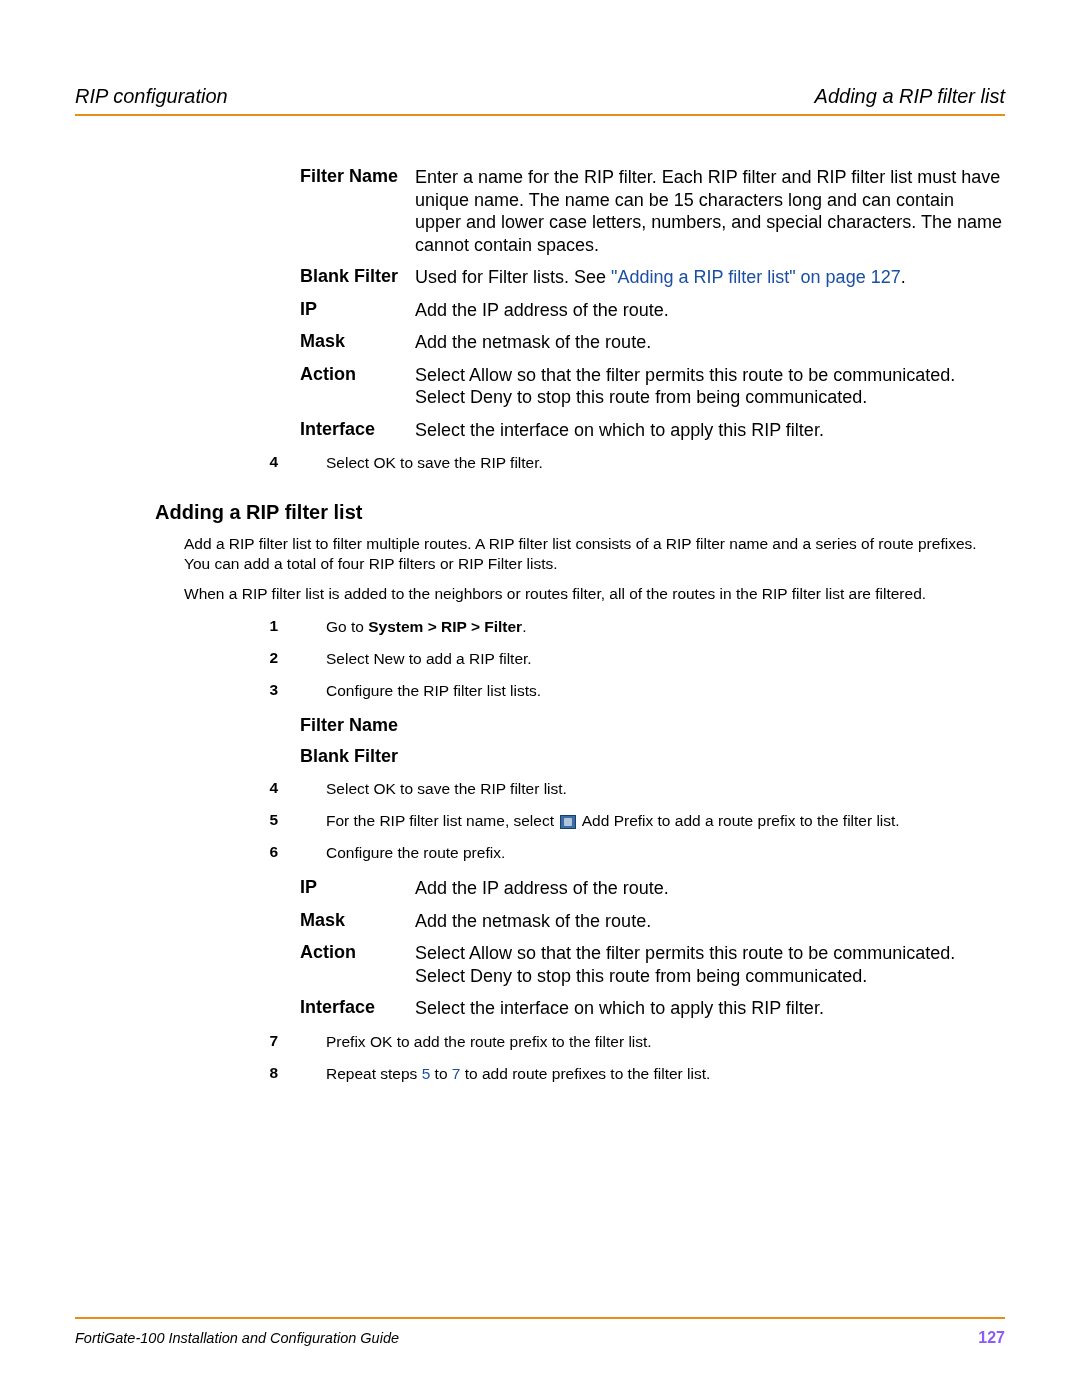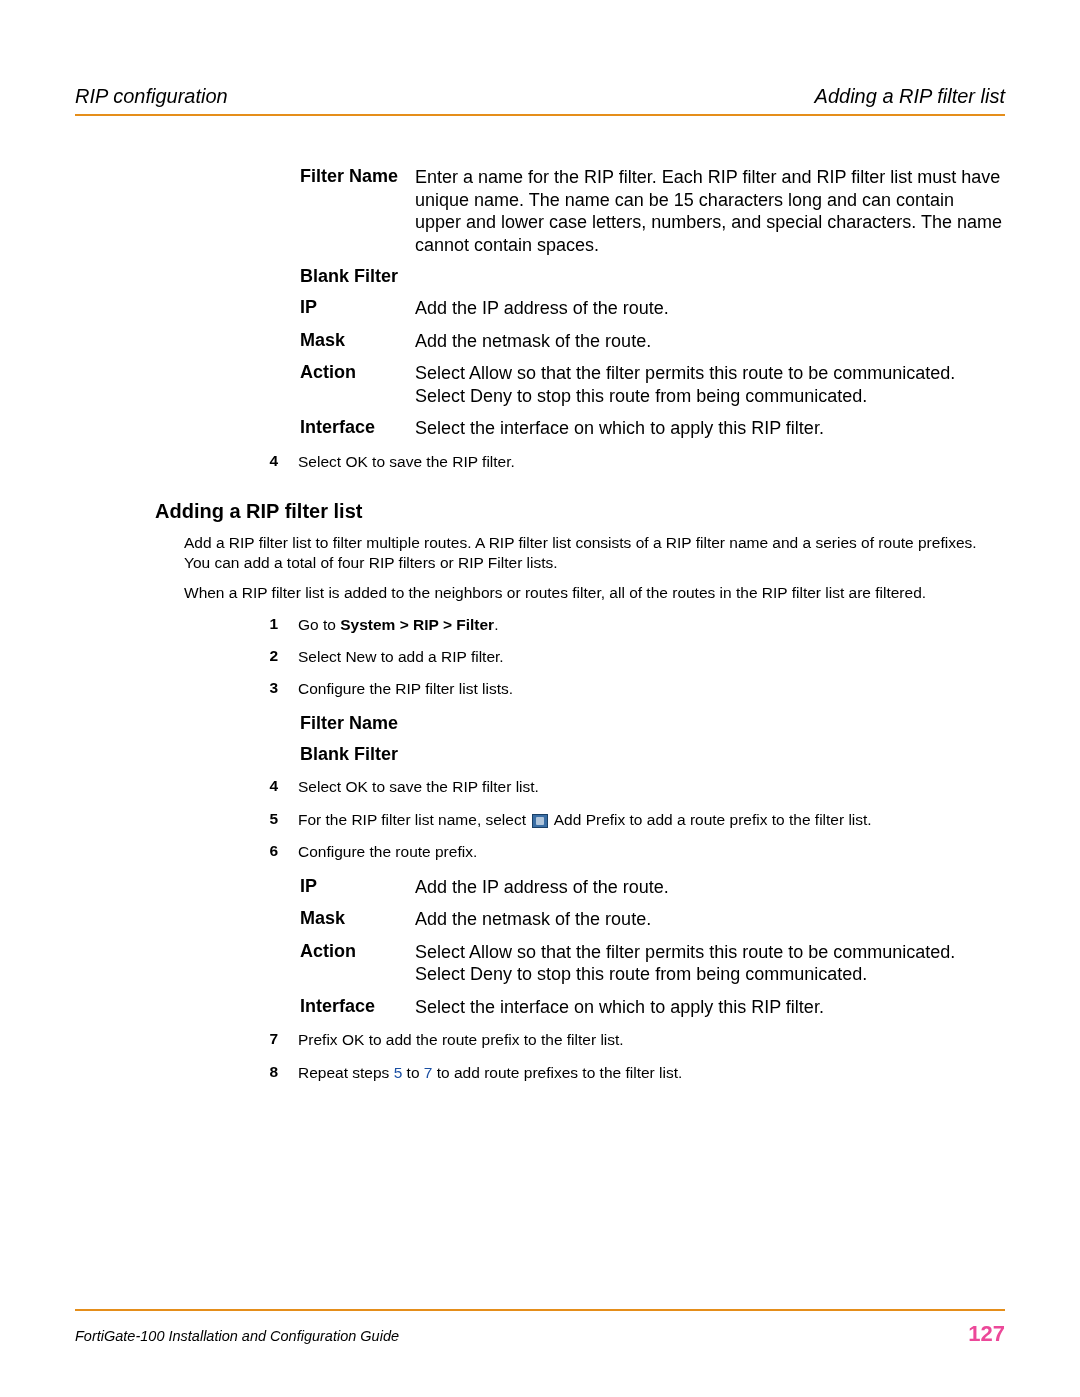--- a/index.html
+++ b/index.html
@@ -57,20 +57,21 @@
   .step-num {
     width: 35px;
     flex-shrink: 0;
     font-weight: bold;
     text-align: right;
     padding-right: 20px;
   }
   .step-text {
     flex: 1;
     line-height: 1.3;
+    margin-left: 28px;
   }
   .heading2 {
     font-size: 20px;
     font-weight: bold;
     margin-top: 28px;
     margin-bottom: 8px;
     margin-left: 80px;
   }
   .para {
     margin-left: 109px;
@@ -109,22 +110,22 @@
     display: flex;
     justify-content: space-between;
     align-items: baseline;
   }
   .footer-title {
     font-style: italic;
     font-size: 14.5px;
   }
   .footer-page {
     font-weight: bold;
-    font-size: 22px;
-    color: #ec4899;
+    font-size: 16px;
+    color: #8b5cf6;
   }
 </style>
 </head>
 <body>
 
 <div class="page">
 
   <div class="header">
     <span>RIP configuration</span>
     <span>Adding a RIP filter list</span>
@@ -132,20 +133,23 @@
 
   <div class="content">
 
     <div class="def-table">
       <div class="def-row">
         <div class="def-term">Filter Name</div>
         <div class="def-desc">Enter a name for the RIP filter. Each RIP filter and RIP filter list must have unique name. The name can be 15 characters long and can contain upper and lower case letters, numbers, and special characters. The name cannot contain spaces.</div>
       </div>
       <div class="def-row">
         <div class="def-term">Blank Filter</div>
+        <div class="def-desc">
+          <span>Used for Filter lists. See </span><span class="link">"Adding a RIP filter list" on page 127</span><span>.</span>
+        </div>
       </div>
       <div class="def-row">
         <div class="def-term">IP</div>
         <div class="def-desc">Add the IP address of the route.</div>
       </div>
       <div class="def-row">
         <div class="def-term">Mask</div>
         <div class="def-desc">Add the netmask of the route.</div>
       </div>
       <div class="def-row">

